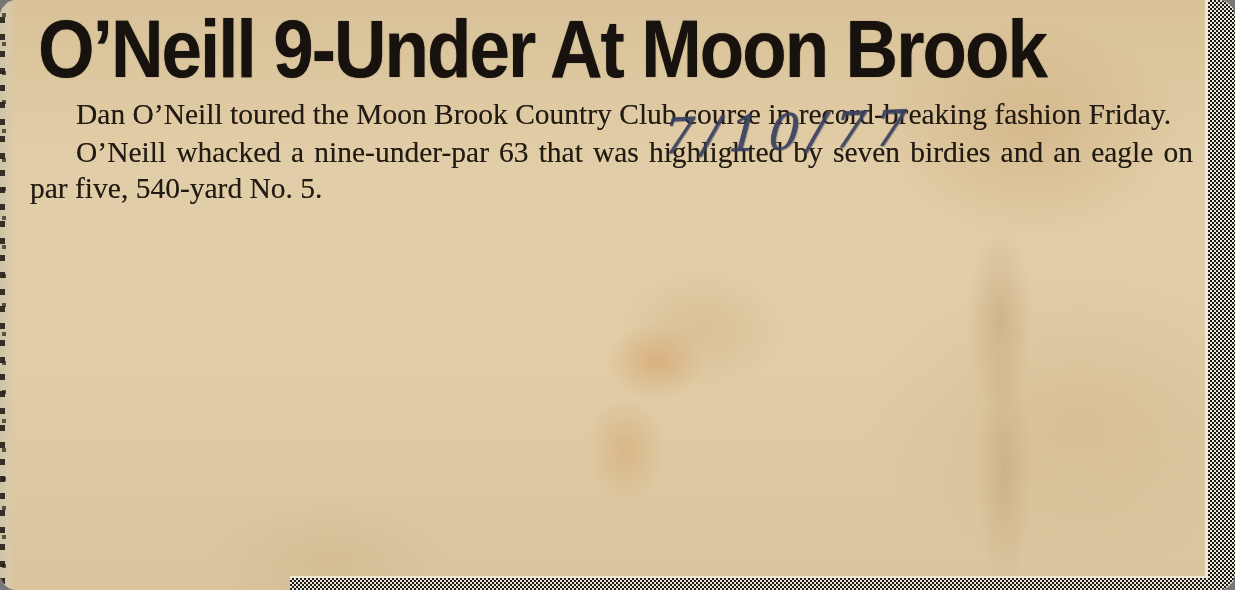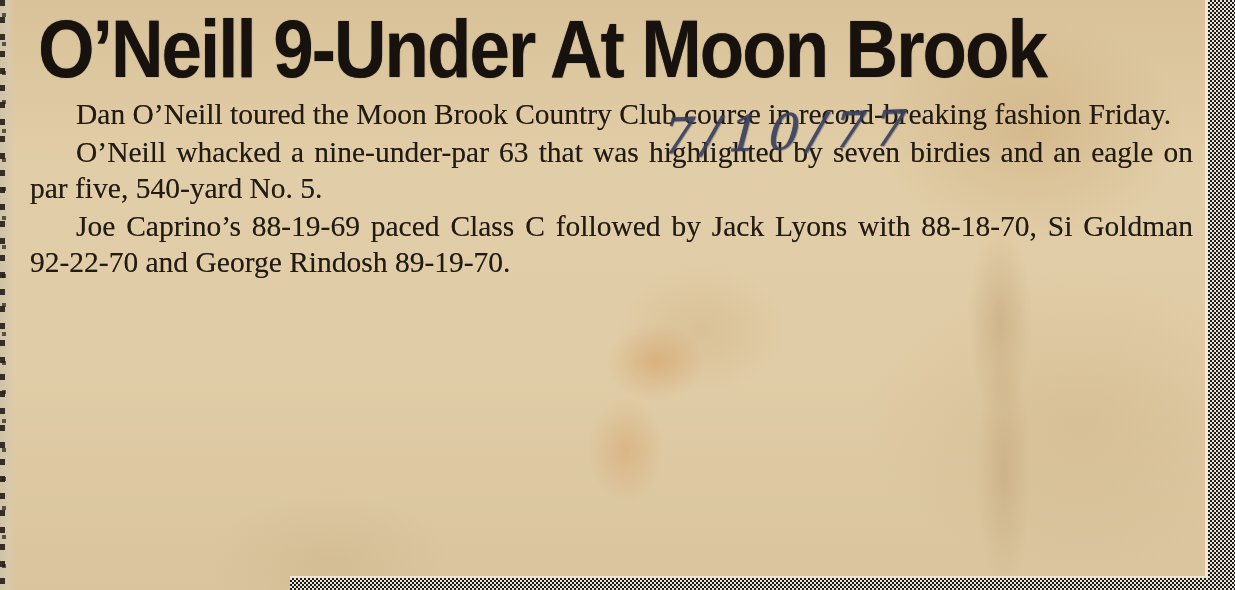--- a/index.html
+++ b/index.html
@@ -2,20 +2,21 @@
 <html><head>
 <meta charset="utf-8">
 <style>
   html,body{margin:0;padding:0;background:#777;}
   .scan{
     position:relative;
     width:1235px;height:590px;
     overflow:hidden;
     font-family:"Liberation Serif", serif;
     background:#f9a8d4;
+    border-radius:17px;
   }
   
   .paper{
     position:absolute;inset:0;
     background-image:
       radial-gradient(220px 160px at 1030px 130px, rgba(186,140,80,0.28), rgba(186,140,80,0) 70%),
       radial-gradient(45px 130px at 1000px 320px, rgba(150,105,55,0.22), rgba(150,105,55,0) 72%),
       radial-gradient(38px 170px at 1004px 470px, rgba(150,105,55,0.18), rgba(150,105,55,0) 72%),
       radial-gradient(70px 55px at 655px 362px, rgba(205,128,52,0.33), rgba(205,128,52,0) 70%),
       radial-gradient(55px 75px at 626px 450px, rgba(205,128,52,0.26), rgba(205,128,52,0) 70%),
@@ -91,17 +92,16 @@
   <div class="paper"></div>
   <div class="edge-left"></div>
   <div class="edge-right checker"></div>
   <div class="edge-bottom checker"></div>
 
   <h1 class="headline">O’Neill 9-Under At Moon Brook</h1>
 
   <div class="body-text">
     <p>Dan O’Neill toured the Moon Brook Country Club course in record-breaking fashion Friday.</p>
     <p>O’Neill whacked a nine-under-par 63 that was highlighted by seven birdies and an eagle on par five, 540-yard No. 5.</p>
-    <p>Joe Caprino’s 88-19-69 paced Class C followed by Jack Lyons with 88-18-70, Si Goldman 92-22-70 and George Rindosh 89-19-70.</p>
   </div>
 
   <span class="handwritten-date">7/10/77</span>
 </div>
 
 </body></html>

